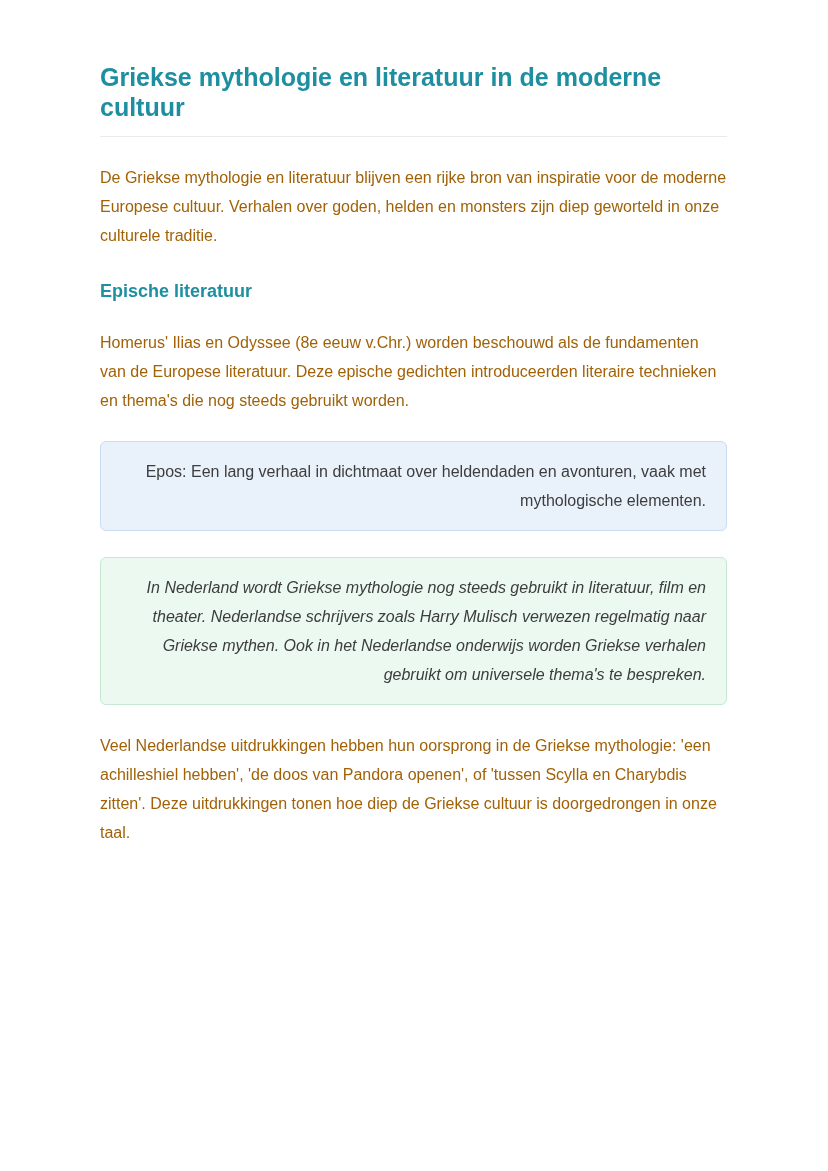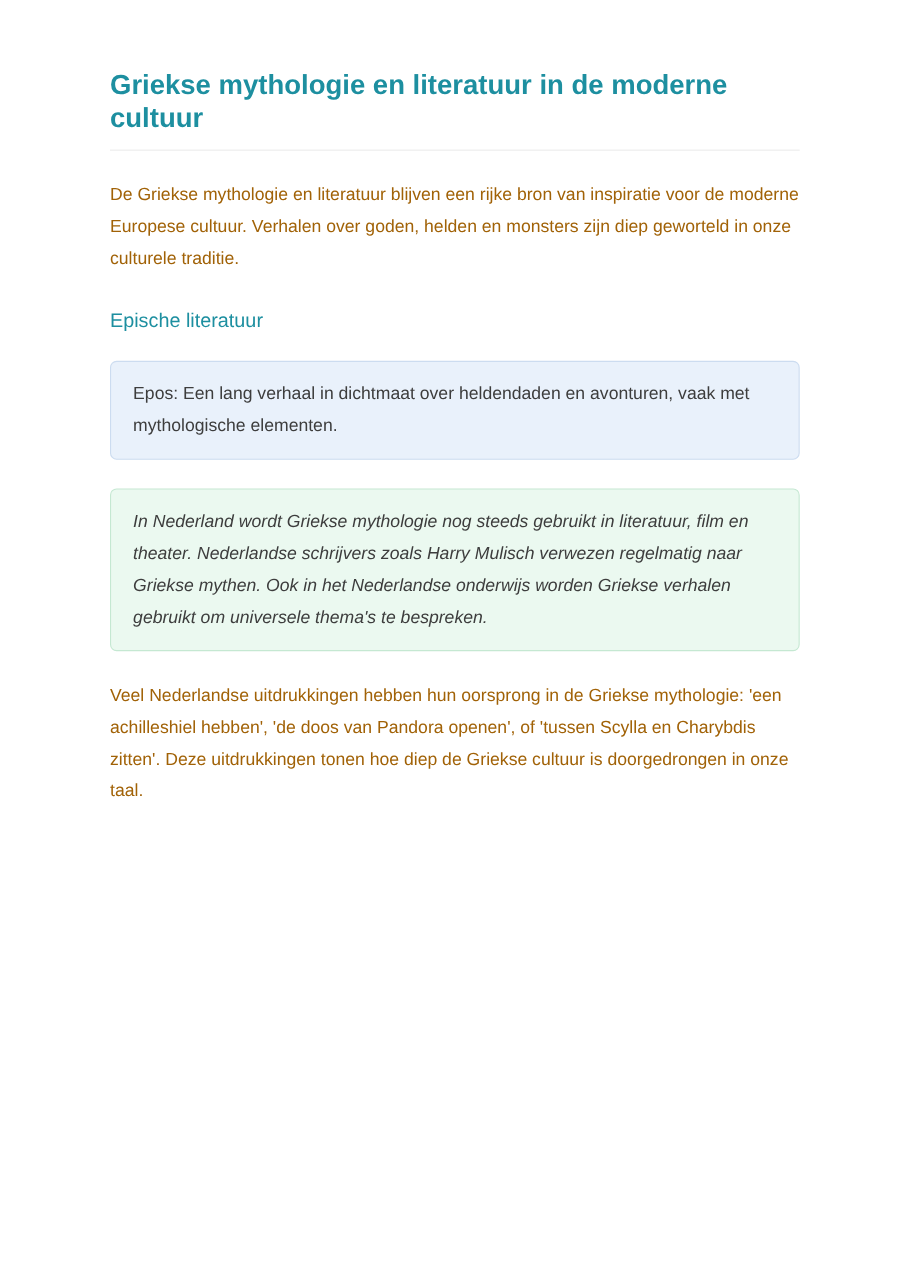--- a/index.html
+++ b/index.html
@@ -32,34 +32,35 @@
   p.body-text {
     margin: 26px 0;
     font-size: 16px;
     line-height: 29px;
     color: #a16207;
   }
   h2.section-heading {
     margin: 30px 0 0 0;
     font-size: 18px;
     line-height: 22px;
-    font-weight: 400;
+    font-weight: 700;
     color: #1d8fa0;
   }
   .callout {
     margin: 26px 0;
     padding: 15px 20px;
     border-radius: 6px;
     border: 1px solid transparent;
   }
   .callout p {
     margin: 0;
     font-size: 16px;
     line-height: 29px;
     color: #3d3d3d;
+    text-align: right;
   }
   .callout-blue {
     background: #e9f1fb;
     border-color: #ccdcf0;
   }
   .callout-green {
     background: #ebf9f0;
     border-color: #c5e8d2;
     font-style: italic;
   }
@@ -68,20 +69,21 @@
 <body>
 
 <div class="page">
 
   <h1 class="doc-title">Griekse mythologie en literatuur in de moderne cultuur</h1>
 
   <p class="body-text">De Griekse mythologie en literatuur blijven een rijke bron van inspiratie voor de moderne Europese cultuur. Verhalen over goden, helden en monsters zijn diep geworteld in onze culturele traditie.</p>
 
   <h2 class="section-heading">Epische literatuur</h2>
 
+  <p class="body-text">Homerus' Ilias en Odyssee (8e eeuw v.Chr.) worden beschouwd als de fundamenten van de Europese literatuur. Deze epische gedichten introduceerden literaire technieken en thema's die nog steeds gebruikt worden.</p>
 
   <div class="callout callout-blue">
     <p>Epos: Een lang verhaal in dichtmaat over heldendaden en avonturen, vaak met mythologische elementen.</p>
   </div>
 
 
   <div class="callout callout-green">
     <p>In Nederland wordt Griekse mythologie nog steeds gebruikt in literatuur, film en theater. Nederlandse schrijvers zoals Harry Mulisch verwezen regelmatig naar Griekse mythen. Ook in het Nederlandse onderwijs worden Griekse verhalen gebruikt om universele thema's te bespreken.</p>
   </div>
 

